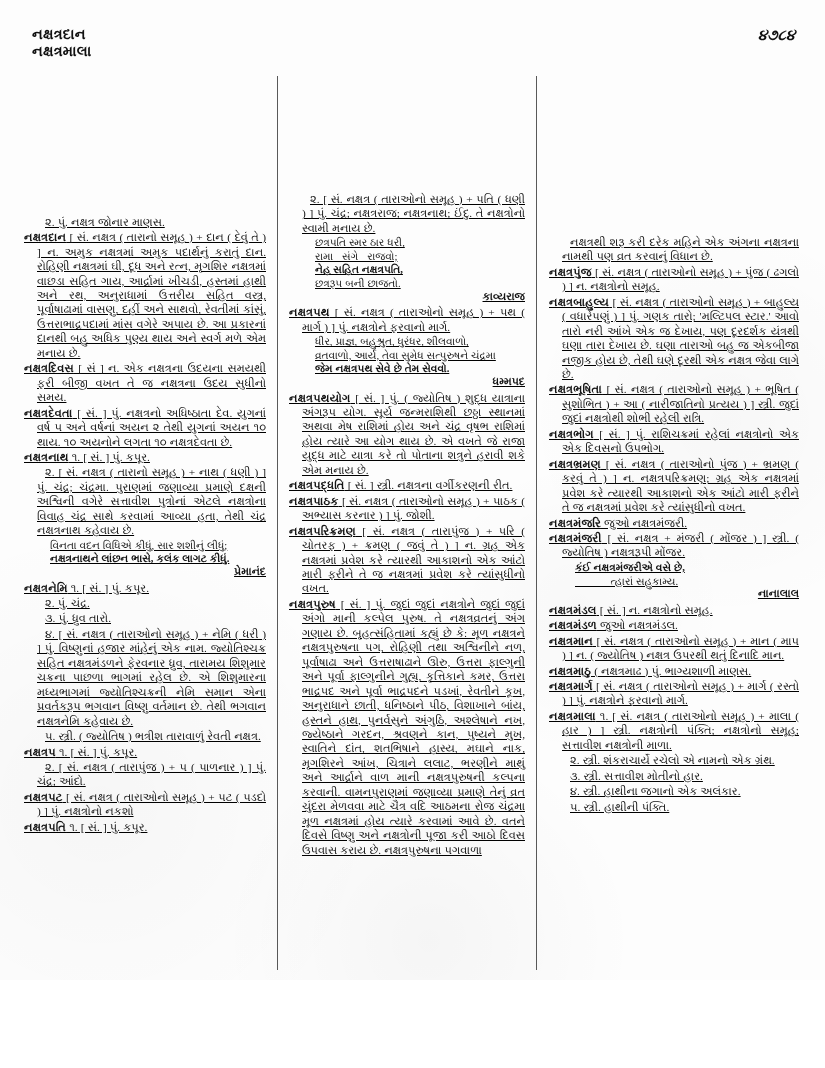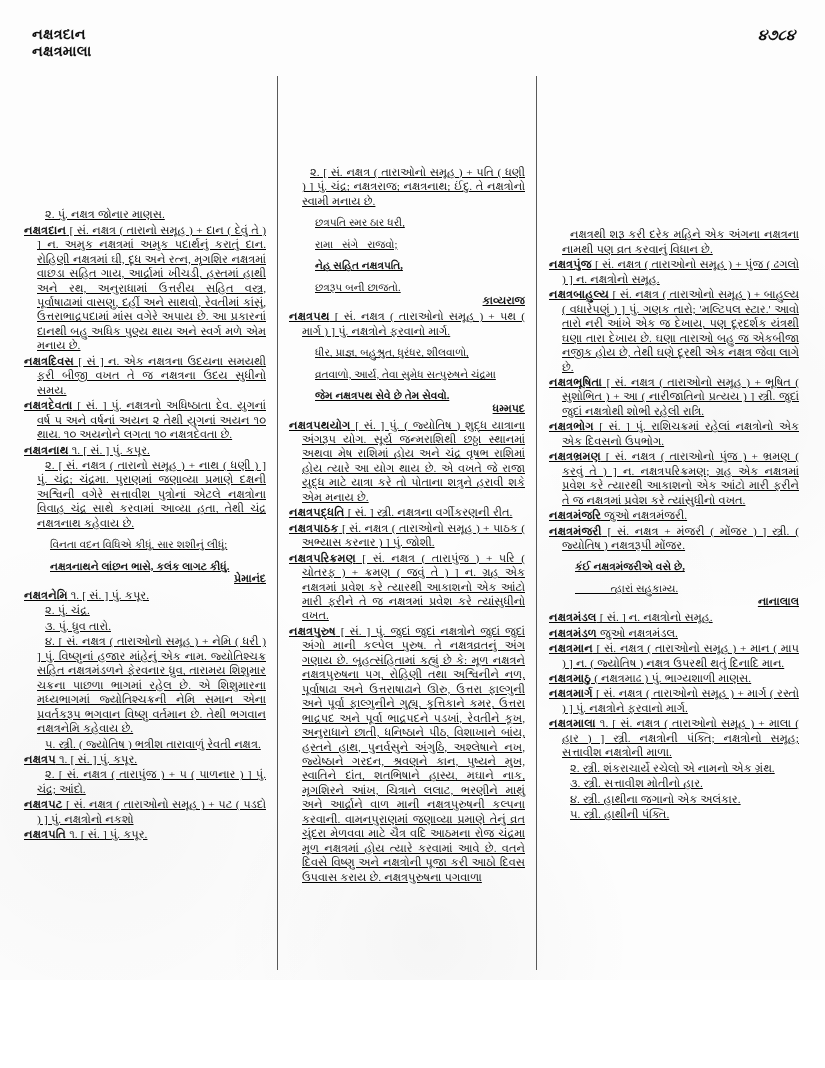--- a/index.html
+++ b/index.html
@@ -119,21 +119,21 @@
   .bold { font-weight: bold; }
 
   
   .verse {
     margin: 1px 0 2px 0;
     padding-left: 26px;
     font-size: 10.6px;
     line-height: 13.6px;
     text-align: left;
   }
-  .verse .vline { display: block; white-space: pre; margin-top: 8px; }
+  .verse .vline { display: block; white-space: pre; }
   .attrib {
     display: block;
     text-align: right;
     font-size: 11px;
     font-weight: bold;
     margin-top: -1px;
   }
 </style>
 </head>
 <body>

